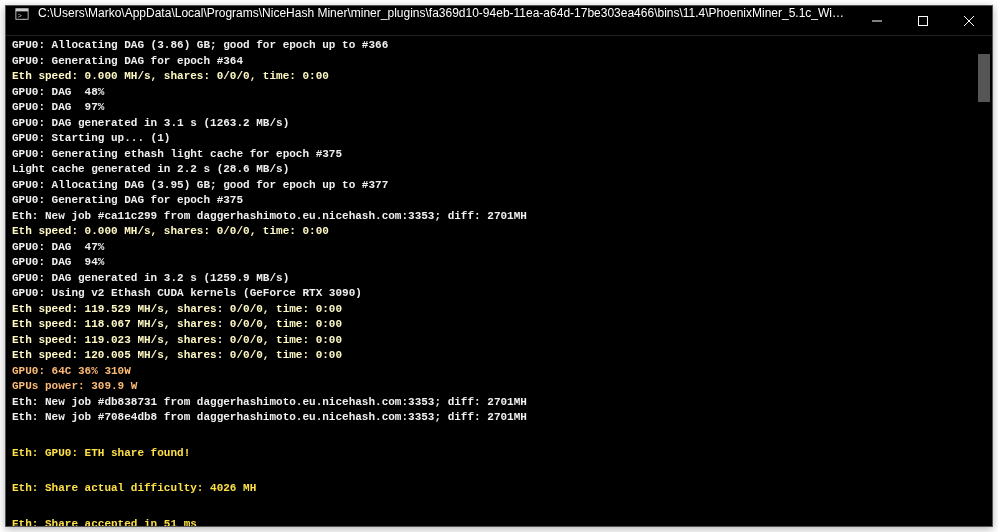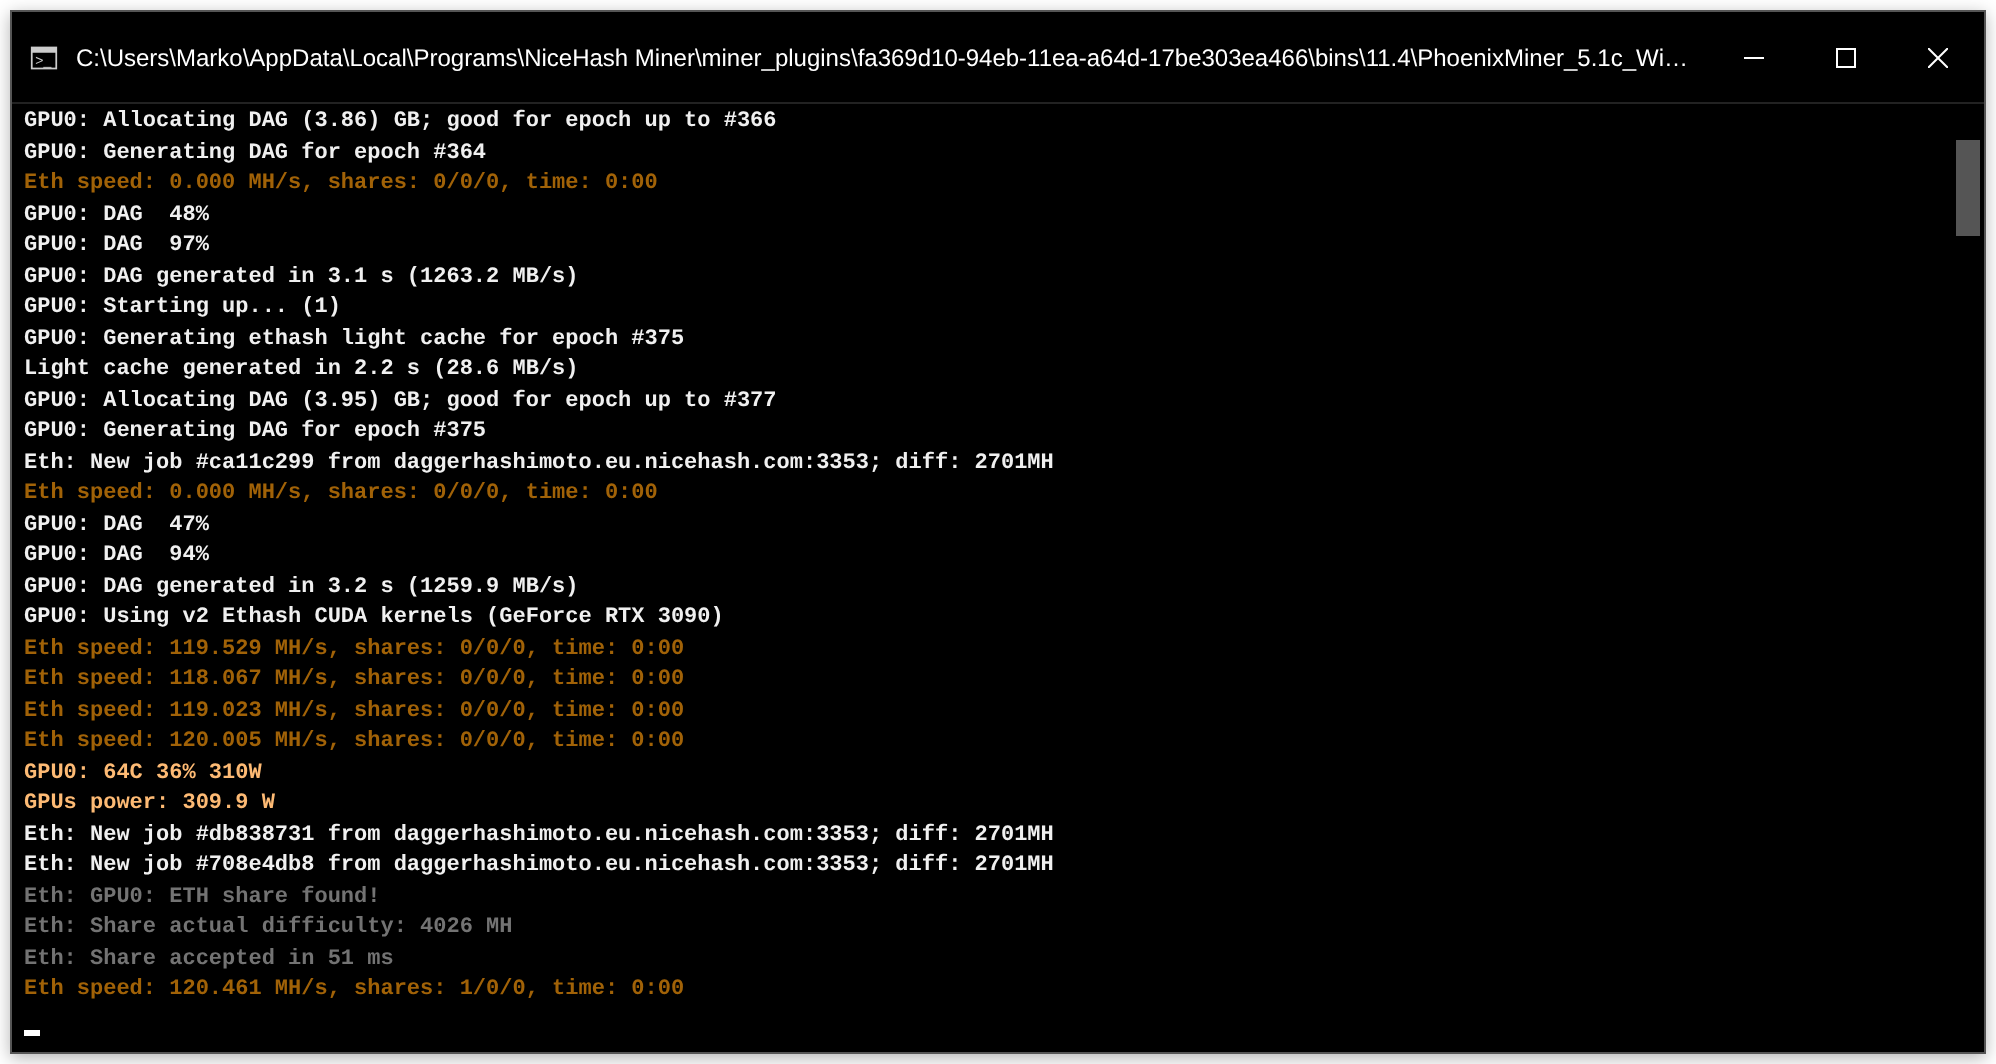--- a/index.html
+++ b/index.html
@@ -16,24 +16,24 @@
       width: 988px;
       height: 522px;
       background: #000;
       border: 1px solid #555;
       box-shadow: 0 2px 8px rgba(0,0,0,0.3);
       display: flex;
       flex-direction: column;
       overflow: hidden;
     }
     .titlebar {
-      height: 46px;
+      height: 30px;
       background: #000;
       display: flex;
-      align-items: center;
+      align-items: flex-start;
       color: #fff;
       font-family: 'Segoe UI', Tahoma, sans-serif;
       font-size: 12px;
       border-bottom: 1px solid #222;
     }
     .titlebar-icon {
       width: 16px;
       height: 16px;
       margin: 0 8px;
       display: flex;
@@ -88,22 +88,22 @@
     }
     .scrollbar-thumb {
       position: absolute;
       right: 2px;
       top: 18px;
       width: 12px;
       height: 48px;
       background: #555;
     }
     .c-white   { color: #f0f0f0; }
-    .c-cyan    { color: #a16207; }
-    .c-green   { color: #737373; }
+    .c-cyan    { color: #fef9c3; }
+    .c-green   { color: #fde047; margin-top: 20px; }
     .c-magenta { color: #fdba74; }
     .cursor {
       display: inline-block;
       width: 8px;
       height: 3px;
       background: #fff;
       vertical-align: bottom;
       margin-bottom: 1px;
     }
   </style>

